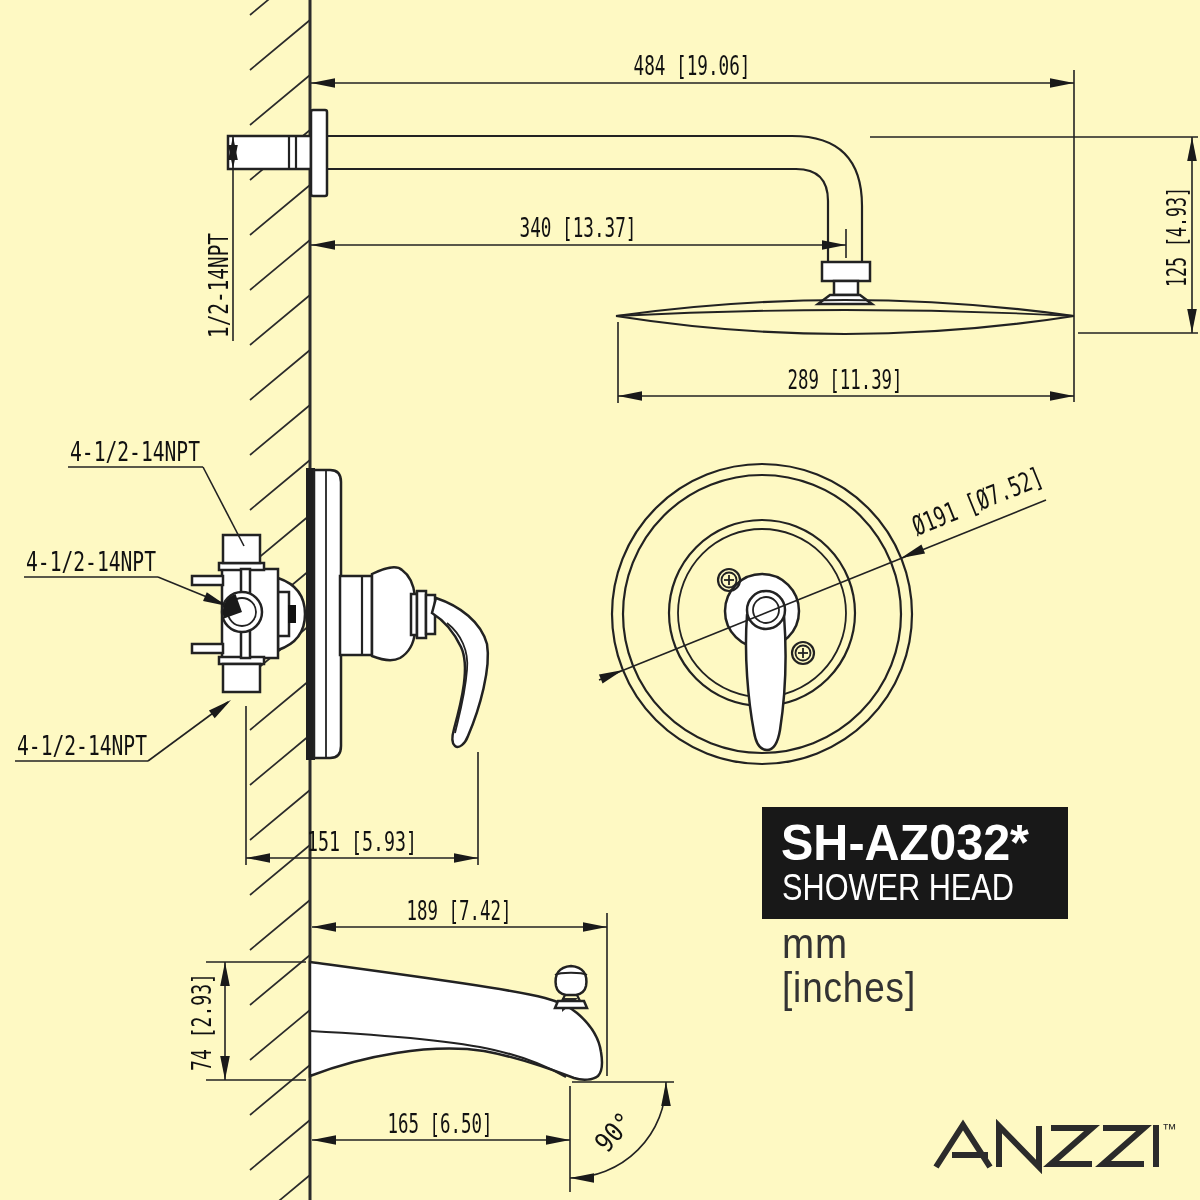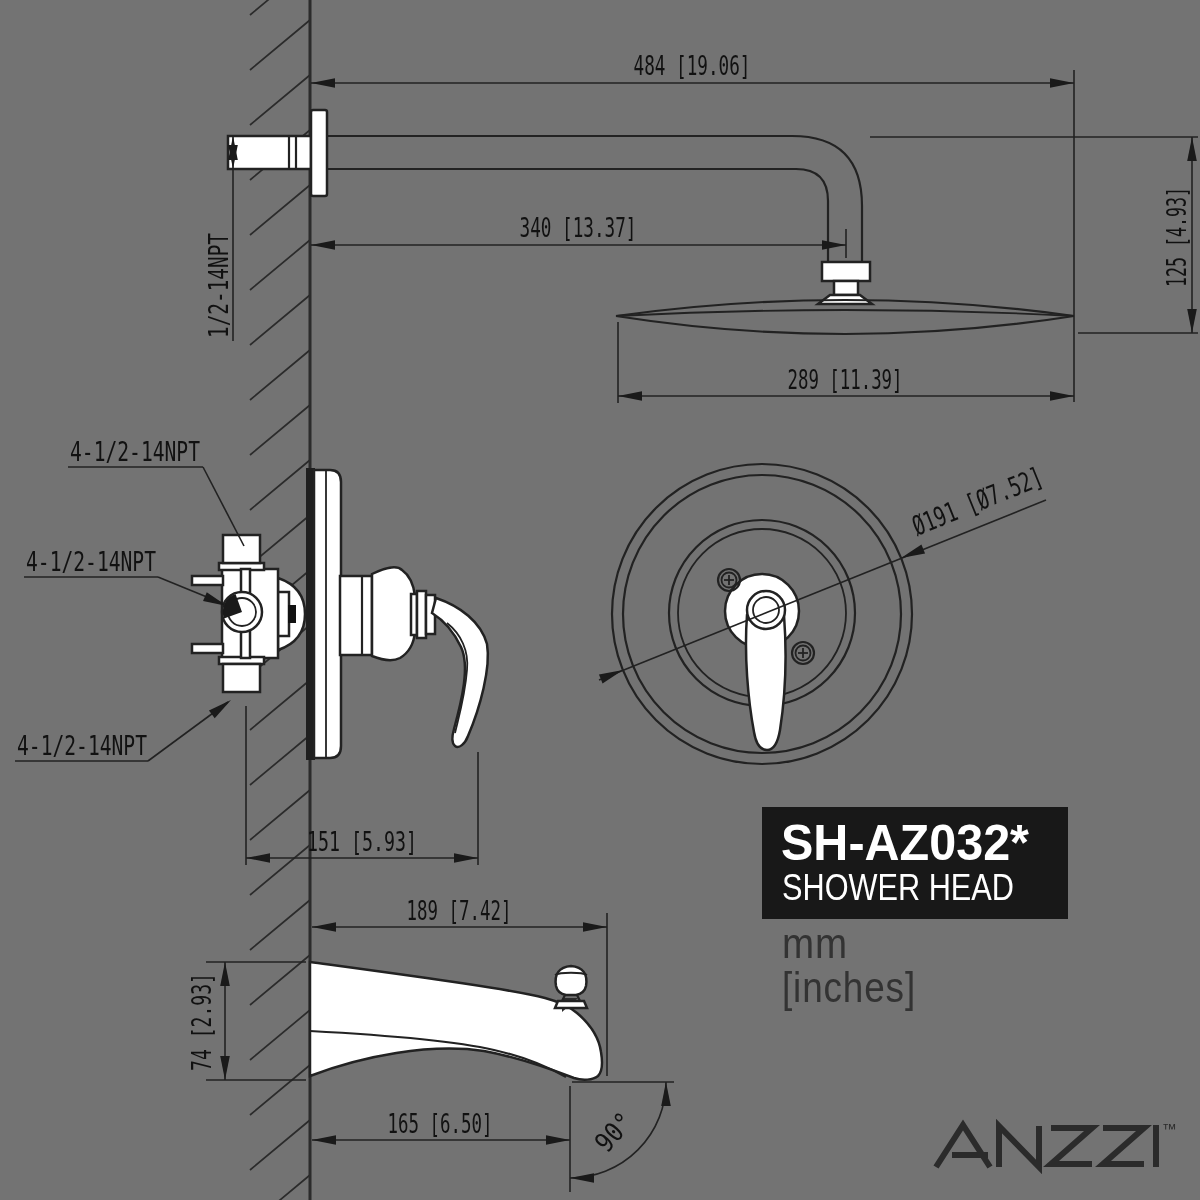--- a/index.html
+++ b/index.html
@@ -1,16 +1,16 @@
 <!DOCTYPE html>
 <html><head>
 <meta charset="utf-8">
 <style>
   html,body { margin:0; padding:0; background:#ffffff; }
-  .page { position:relative; width:1200px; height:1200px; background:#737373; overflow:hidden;
+  .page { position:relative; width:1200px; height:1200px; background:#fef9c3; overflow:hidden;
           font-family:"Liberation Sans", sans-serif;text-align:right; }
   svg { position:absolute; left:0; top:0; }
   .ln   { stroke:#222; stroke-width:1.6; fill:none; }
   .wall { stroke:#2b2b2b; stroke-width:3; fill:none; }
   .hatch{ stroke:#2b2b2b; stroke-width:1.7; fill:none; }
   .part { stroke:#222; stroke-width:2.5; fill:#fff; }
   .pthin{ stroke:#222; stroke-width:1.8; fill:none; }
   .pline{ stroke:#222; stroke-width:2.2; fill:none; }
   .ah   { fill:#1a1a1a; stroke:none; }
   .dimtxt { font-family:"DejaVu Sans Mono", monospace; font-size:27px; fill:#111; }

